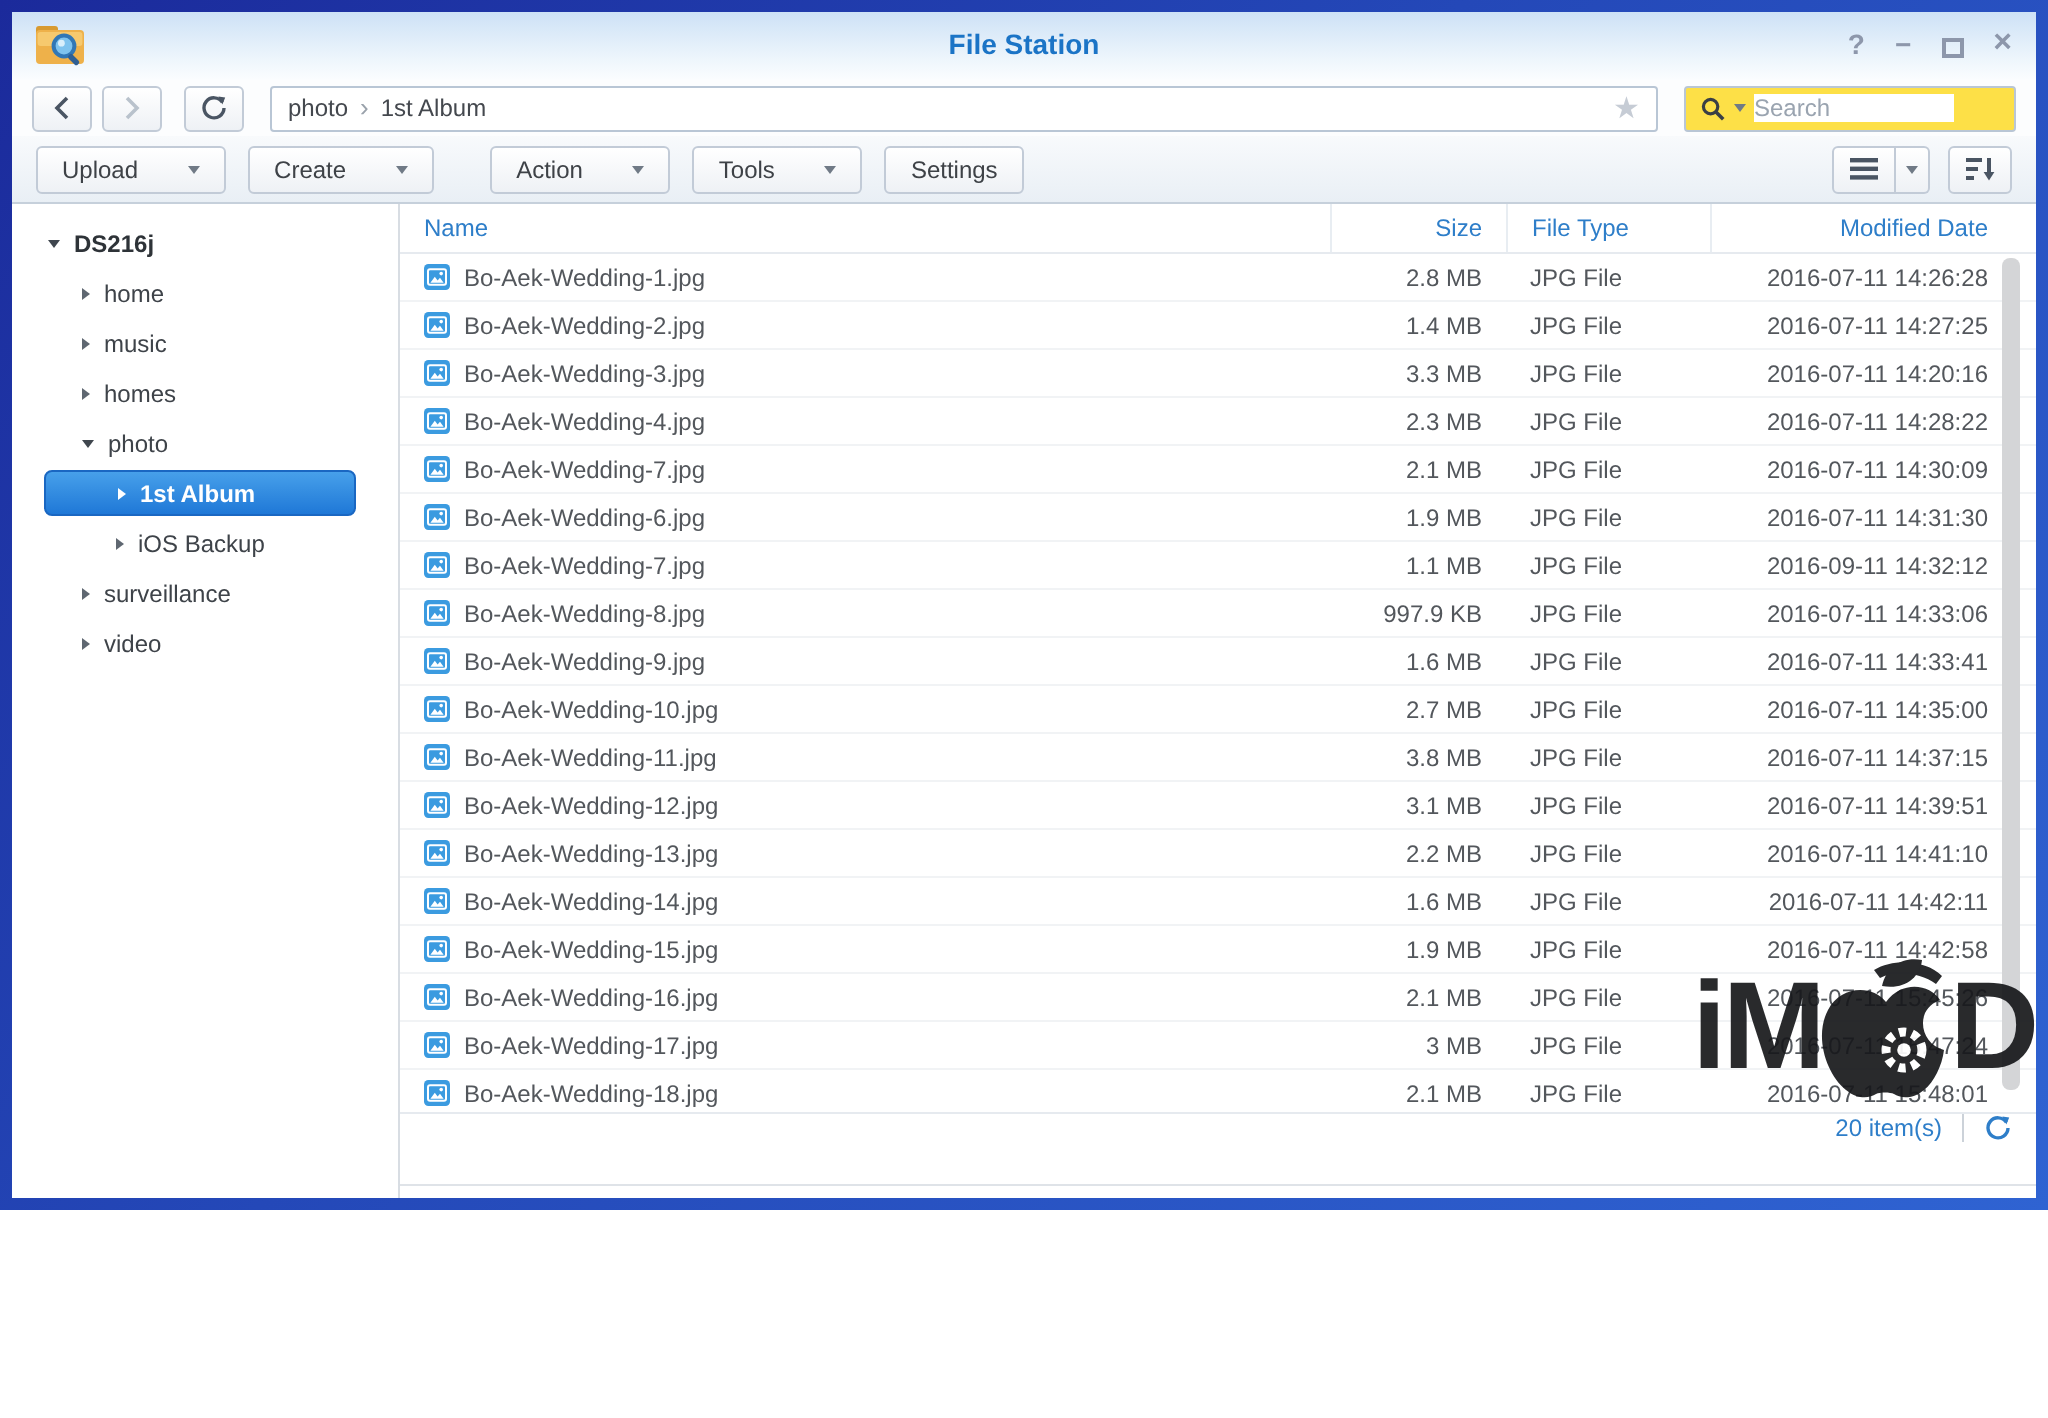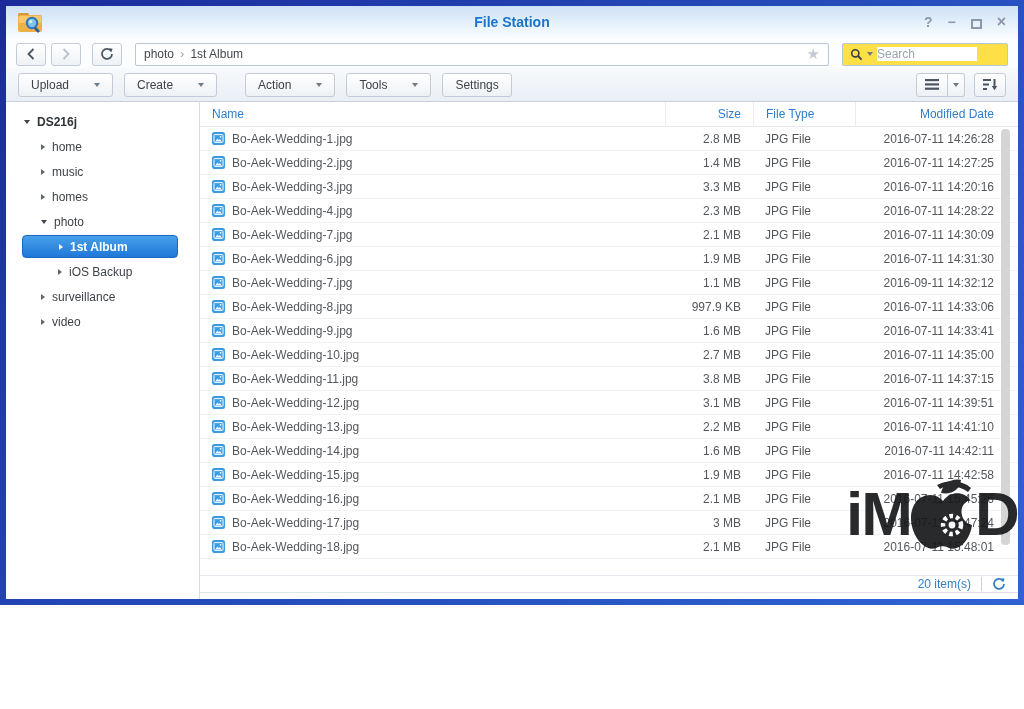--- a/index.html
+++ b/index.html
@@ -75,22 +75,22 @@
   .cell { display:flex; align-items:center; height:100%; }
   .c-name { flex:1; padding-left:12px; gap:7px; }
   .c-size { width:88px; justify-content:flex-end; padding-right:12px; }
   .c-type { width:102px; padding-left:12px; }
   .c-date { width:145px; justify-content:flex-end; padding-right:6px; }
   .c-gutter { width:18px; }
   .ficon { width:13px; height:13px; flex:0 0 auto; }
 
   .scroll-thumb { position:absolute; right:8px; top:27px; width:9px; height:416px; background:#d4d5d7; border-radius:4px; }
 
-  .list-footer { position:absolute; left:0; right:0; bottom:6px; height:18px; border-top:1px solid #e6eaef; border-bottom:1px solid #dfe3e8;
-                 display:flex; align-items:center; justify-content:flex-end; padding-right:12px; gap:10px;
+  .list-footer { position:absolute; left:0; right:0; bottom:6px; height:37px; border-top:1px solid #e6eaef; border-bottom:1px solid #dfe3e8;
+                 display:flex; justify-content:flex-end; padding-right:12px; gap:10px;
                  font-size:12px; color:#2e7ec9; background:#fff; }
   .foot-div { width:1px; height:14px; background:#ccd2d9; }
 
   
   .watermark { position:absolute; left:846px; top:472px; width:175px; height:84px; display:flex; align-items:center;
                pointer-events:none; opacity:0.92; }
   .wm-txt { font-size:62px; font-weight:bold; color:#17181b; line-height:0.82; letter-spacing:-2px; }
 </style>
 </head>
 <body>

